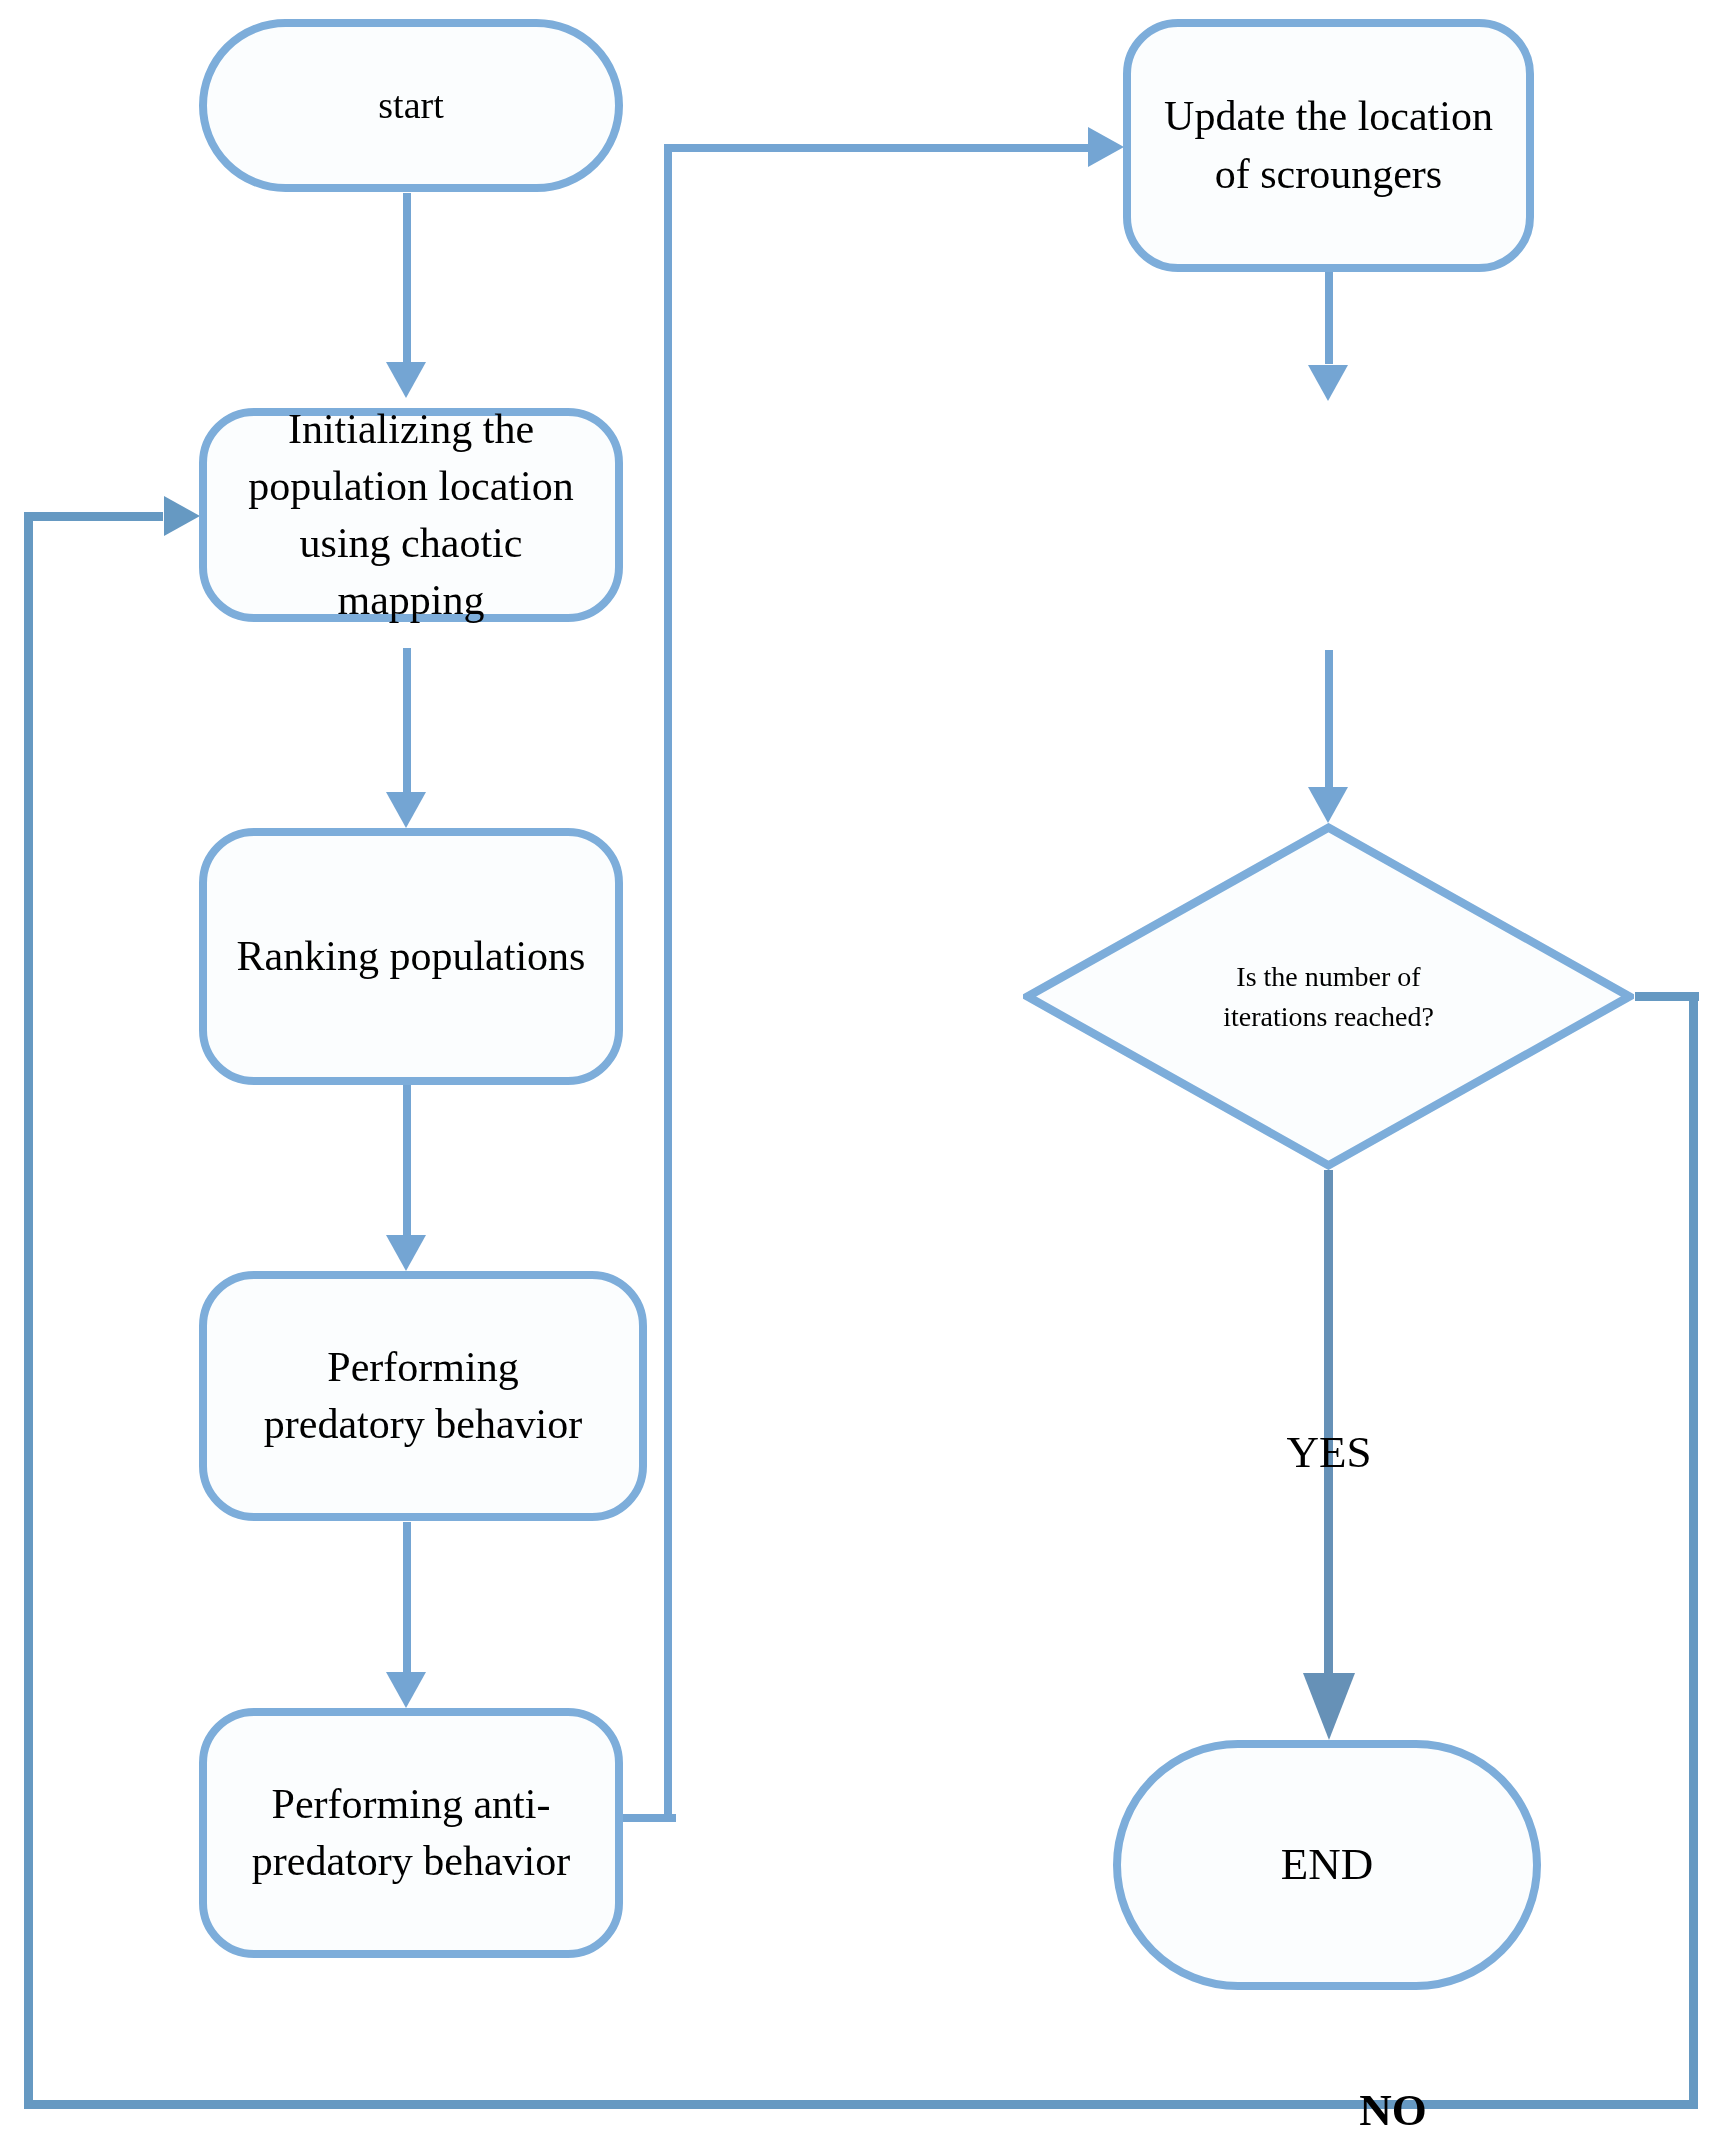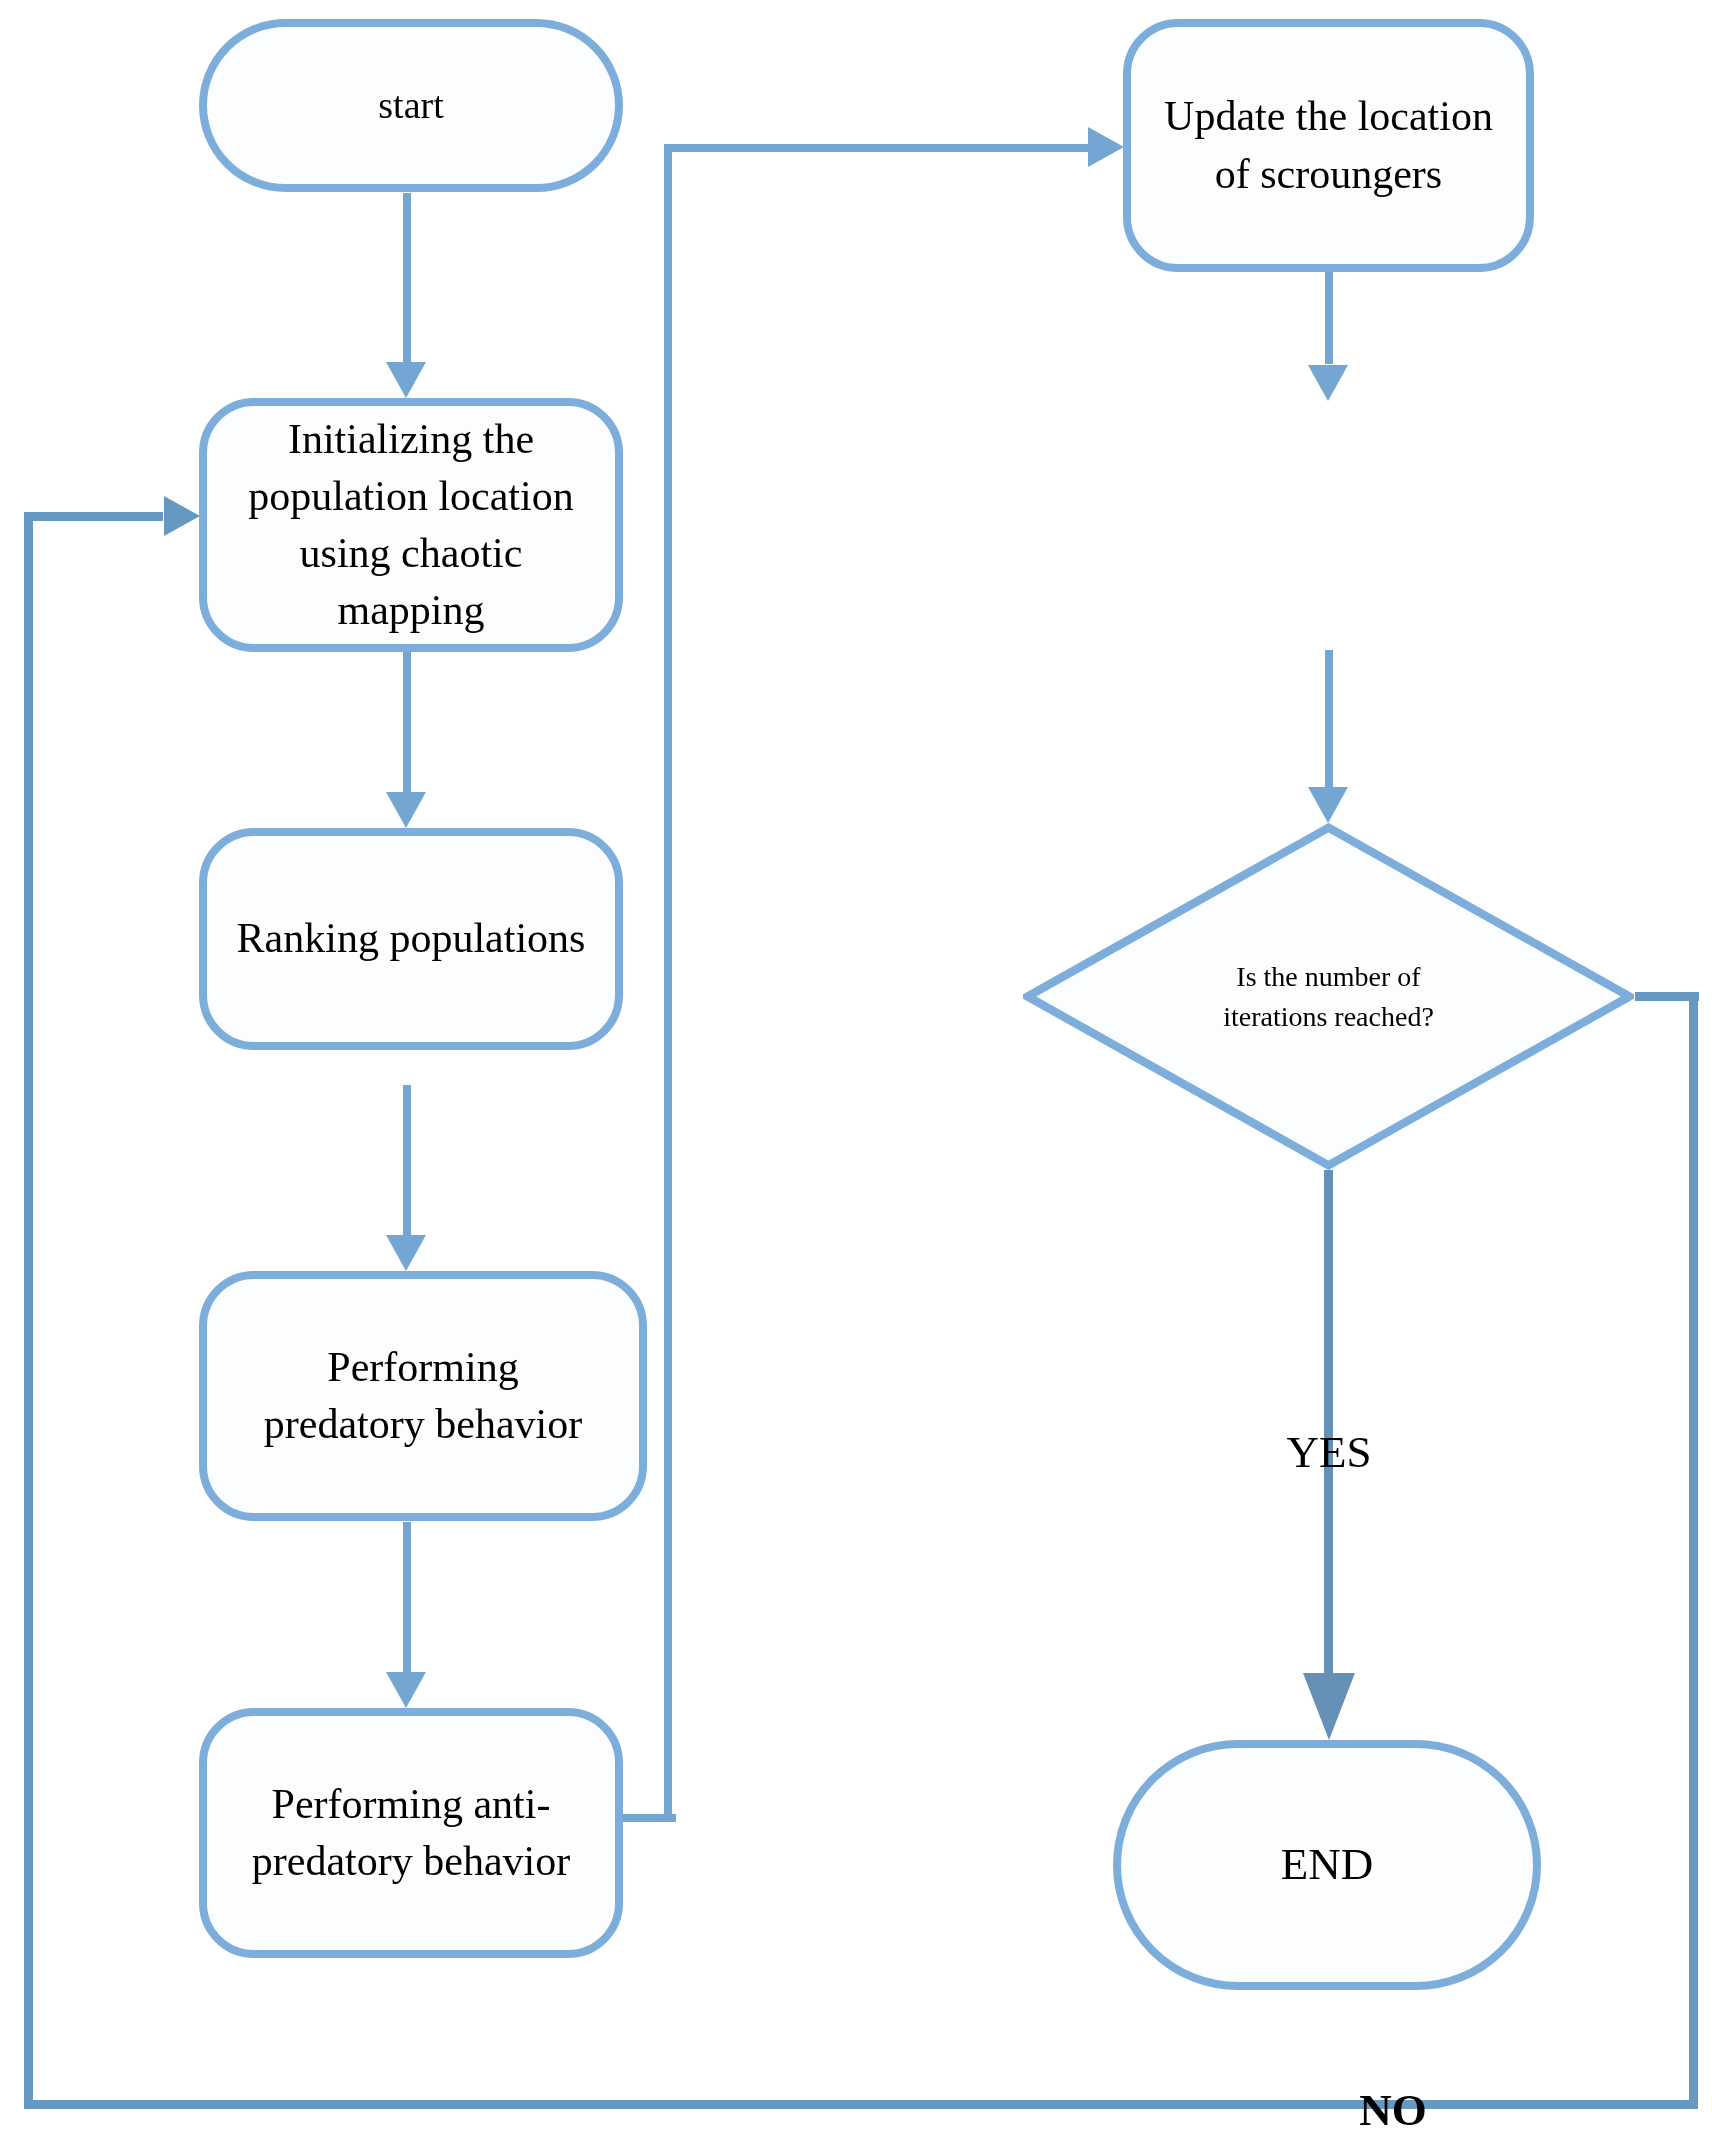--- a/index.html
+++ b/index.html
@@ -85,26 +85,26 @@
   <div class="head head-down-c" style="left:386px;top:1235px;"></div>
   <div class="head head-down-c" style="left:386px;top:1672px;"></div>
   <div class="head head-right-c" style="left:1088px;top:127px;"></div>
   <div class="head head-down-c" style="left:1308px;top:365px;"></div>
   <div class="head head-down-c" style="left:1308px;top:787px;"></div>
   <div class="head head-down-y" style="left:1303px;top:1673px;"></div>
   <div class="head head-right-l" style="left:164px;top:496px;"></div>
 
   <div class="node terminator" style="left:199px;top:19px;width:424px;height:173px;border-radius:87px;font-size:38px;">start</div>
 
-  <div class="node process" style="left:199px;top:398px;width:424px;height:254px;">Initializing the
+  <div class="node process" style="left:199px;top:408px;width:424px;height:214px;">Initializing the
 population location
 using chaotic
 mapping</div>
 
-  <div class="node process" style="left:199px;top:828px;width:424px;height:222px;">Ranking populations</div>
+  <div class="node process" style="left:199px;top:828px;width:424px;height:257px;">Ranking populations</div>
 
   <div class="node process" style="left:199px;top:1271px;width:448px;height:250px;">Performing
 predatory behavior</div>
 
   <div class="node process" style="left:199px;top:1708px;width:424px;height:250px;">Performing anti-
 predatory behavior</div>
 
   <div class="node process" style="left:1123px;top:19px;width:411px;height:253px;">Update the location
 of scroungers</div>
 

